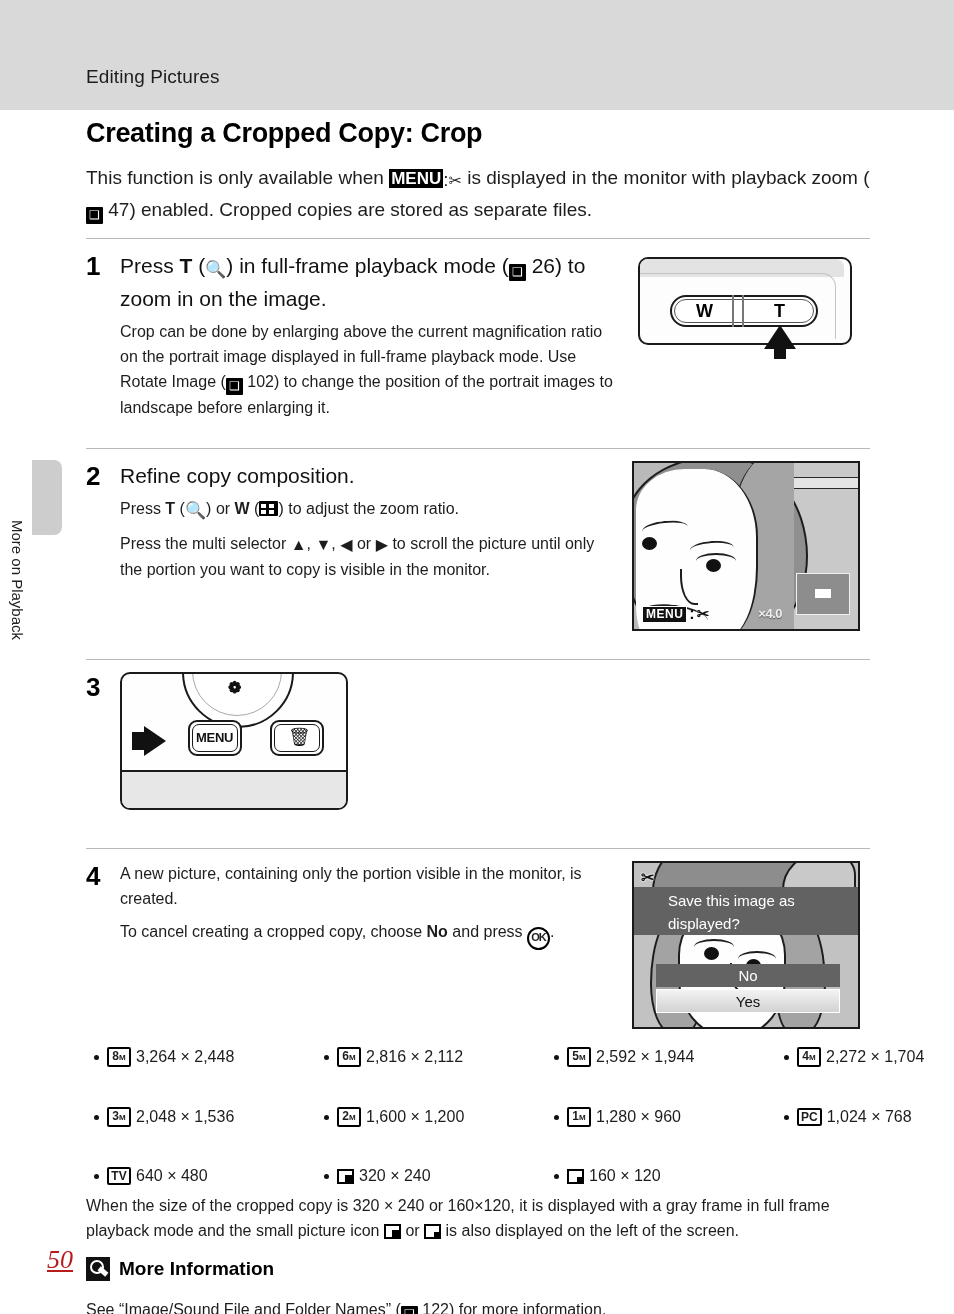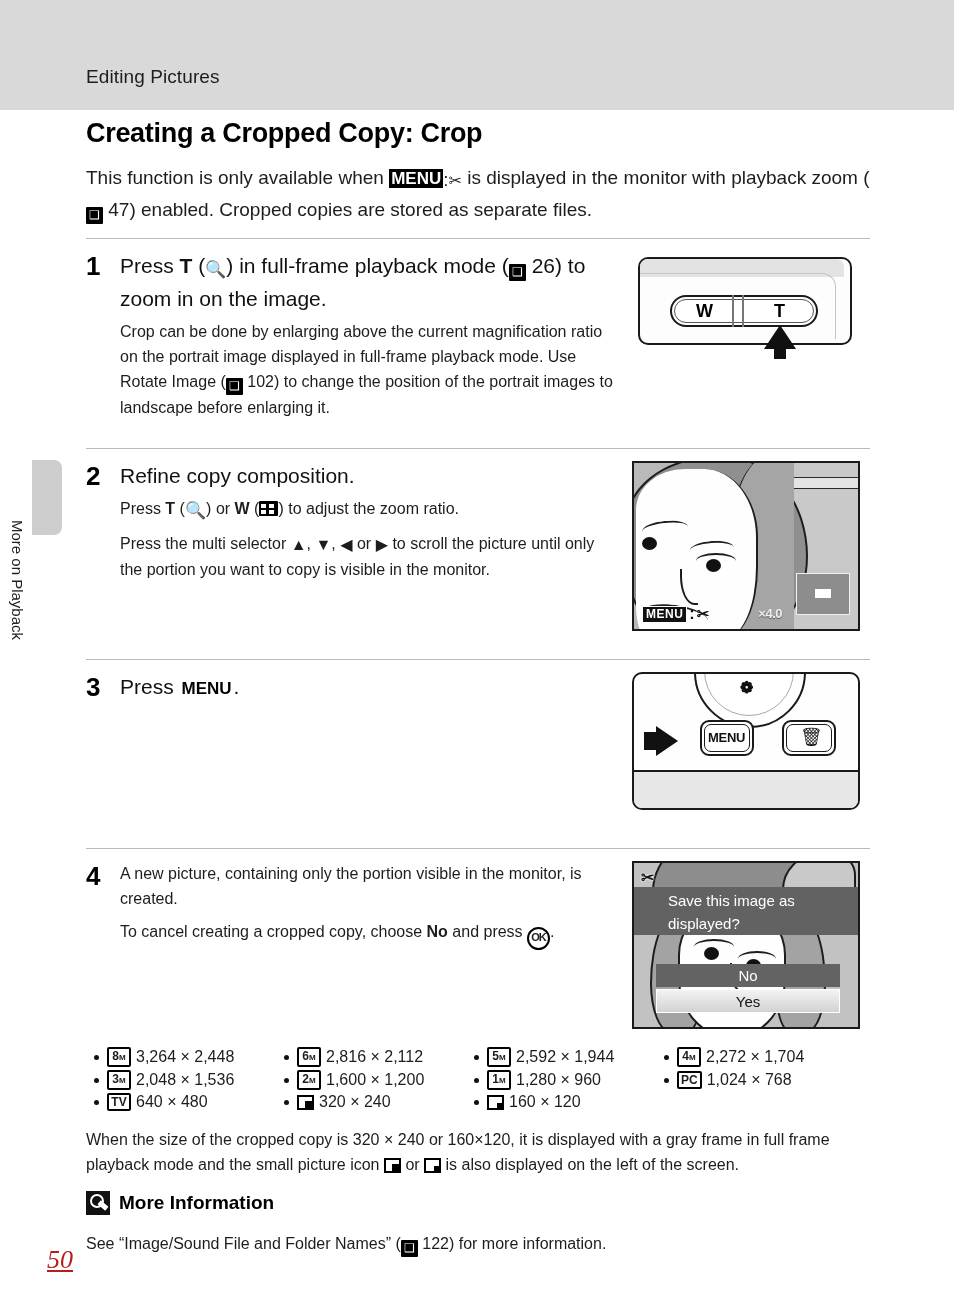--- a/index.html
+++ b/index.html
@@ -555,22 +555,23 @@
   .note-para {
     font-size: 16px;
     line-height: 25px;
     margin: 16px 0 6px 0;
     color: #1d1d1d;
   }
   .mode-grid {
     display: grid;
     grid-template-columns: 190px 190px 190px 190px;
     row-gap: 3px;
-    margin: 4px 0 16px 8px;
+    margin: 4px 0 8px 8px;
     font-size: 16px;
+    gap: 40px;
   }
   .mode-item {
     display: flex; align-items: center; gap: 5px;
     color: #1d1d1d;
   }
   .mode-item .dot {
     width: 5px; height: 5px; background: #111; border-radius: 50%;
     flex: 0 0 5px; margin-right: 3px;
   }
 
@@ -704,26 +705,20 @@
         <div class="mon-zoom-label">×4.0</div>
         <div class="mon-navbox"></div>
       </div>
     </div>
   </div>
 
   <hr class="rule">
 
   <div class="step" style="min-height:148px;">
     <div class="step-num">3</div>
-    <div class="step-body">
-      <div class="step-title">
-        <span>Press</span>
-        <span class="icn icn-menu-bold" style="background:transparent;color:#000;font-family:'Liberation Sans Narrow','Liberation Sans',sans-serif;">MENU</span><span>.</span>
-      </div>
-    </div>
     <div class="step-fig">
       <div class="cam-back figbox">
         <div class="dial"></div>
         <div class="dial2"></div>
         <div class="macro">❁</div>
         <div class="btn btn-outer-menu"></div>
         <div class="btn-inner-menu"></div>
         <div class="menu-lbl">MENU</div>
         <div class="btn btn-outer-trash"></div>
         <div class="btn-inner-trash"></div>

